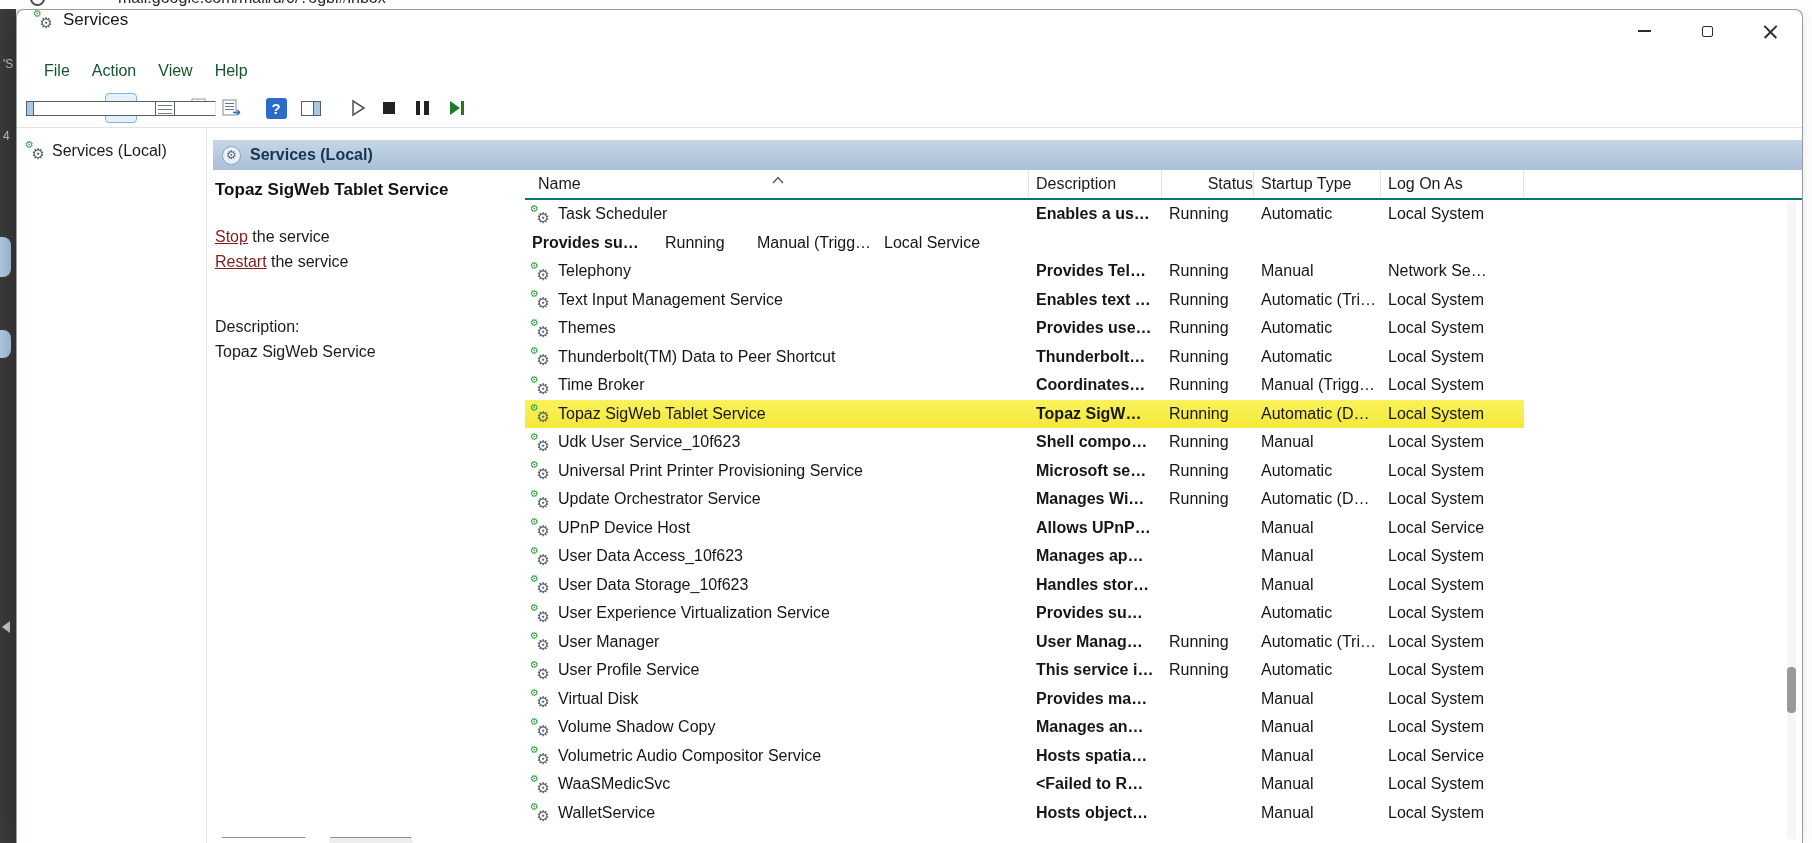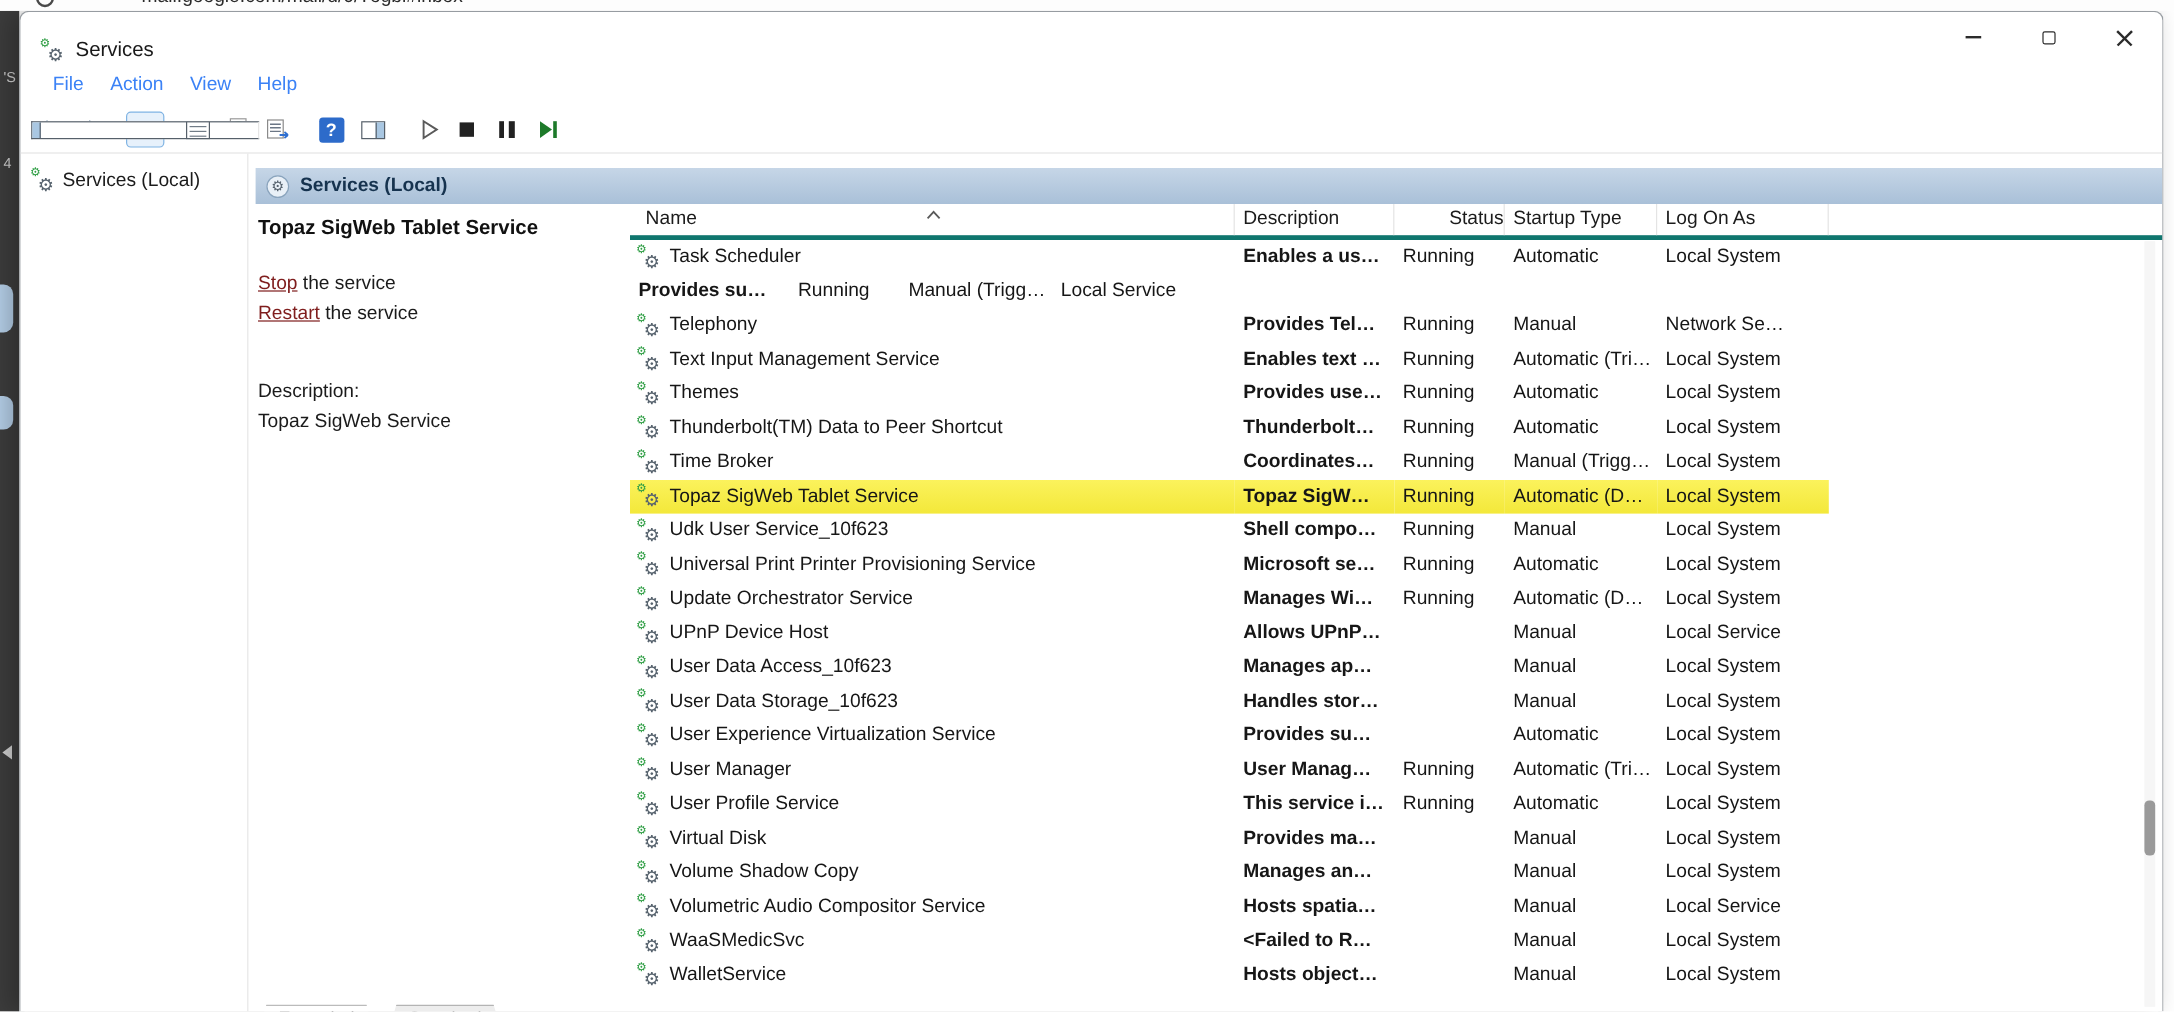--- a/index.html
+++ b/index.html
@@ -26,37 +26,37 @@
   .bg-top .url { position: absolute; left: 118px; top: -11px; font-size: 16px; color: #2a2a2a;
     text-decoration: line-through; white-space: nowrap; }
   .bg-top .corner-circle { position: absolute; left: 30px; top: -9px; width: 15px; height: 15px;
     border: 2.5px solid #4a4a4a; border-radius: 50%; }
 
   
   .window { position: absolute; left: 16px; top: 9px; width: 1787px; height: 834px; background: #fff;
     border: 1px solid #979ca1; border-bottom: none; border-radius: 8px 8px 0 0;
     box-shadow: -8px 0 20px rgba(0,0,0,.25); display: flex; flex-direction: column; overflow: hidden; z-index: 2; }
 
-  .titlebar { height: 42px; flex: none; display: flex; align-items: flex-end; padding-left: 17px; position: relative; }
+  .titlebar { height: 42px; flex: none; display: flex; align-items: flex-start; padding-left: 17px; position: relative; }
   .gear { position: relative; width: 19px; height: 19px; flex: none; font-family: "DejaVu Sans", sans-serif; }
   .gear::before { content: "⚙"; position: absolute; right: 0; bottom: -2px; font-size: 15px; line-height: 15px; color: #57636e; }
   .gear::after  { content: "⚙"; position: absolute; left: -1px; top: -1px; font-size: 10px; line-height: 10px; color: #2f9e44; }
   .titlebar .gear { margin-right: 10px; }
   .win-title { font-size: 17px; color: #191919; }
   .controls { position: absolute; right: 0; top: 0; height: 100%; display: flex; }
   .ctl { width: 63px; height: 100%; display: flex; align-items: center; justify-content: center; }
   .glyph-min { width: 13px; height: 1.5px; background: #2b2b2b; }
   .glyph-max { width: 11px; height: 11px; border: 1.5px solid #2b2b2b; border-radius: 2px; }
   .glyph-close { position: relative; width: 15px; height: 15px; }
   .glyph-close::before, .glyph-close::after { content: ""; position: absolute; left: -1px; top: 7px; width: 17px; height: 1.5px; background: #2b2b2b; }
   .glyph-close::before { transform: rotate(45deg); }
   .glyph-close::after  { transform: rotate(-45deg); }
 
   .menubar { height: 37px; flex: none; display: flex; align-items: center; padding-left: 16px; }
-  .menu-item { padding: 0 11px; font-size: 16px; color: #3b82f6; }
+  .menu-item { padding: 0 11px; font-size: 16px; color: #14532d; }
 
   
   .toolbar { height: 39px; flex: none; display: flex; align-items: center; padding-left: 6px; border-bottom: 1px solid #e4e4e4; }
   .tbtn { width: 32px; height: 30px; display: flex; align-items: center; justify-content: center; flex: none; }
   .tbtn.active { border: 1px solid #7fb3e3; background: #e7f1fb; border-radius: 4px; }
   .ml1 { margin-left: 1px; } .ml2 { margin-left: 2px; } .ml3 { margin-left: 3px; }
   .ml12 { margin-left: 12px; } .ml14 { margin-left: 14px; } .ml16 { margin-left: 16px; }
   .win-ico { width: 20px; height: 15px; border: 1px solid #56606a; background: #fff; position: relative; }
   .win-ico.tree::before { content: ""; position: absolute; left: 0; top: 0; width: 6px; height: 100%; background: #a9c7e2; border-right: 1px solid #56606a; }
   .win-ico.props::before { content: ""; position: absolute; left: 2px; right: 2px; top: 3px; height: 1.5px; background: #717c87;
@@ -81,21 +81,21 @@
   .banner-icon::before { content: "⚙"; font-family: "DejaVu Sans", sans-serif; position: absolute; left: 3px; top: 1px; font-size: 12px; line-height: 15px; color: #55616d; }
 
   .split { flex: 1; display: flex; margin-left: 6px; min-height: 0; }
   .task { width: 312px; flex: none; padding: 10px 10px 0 2px; }
   .task-title { font-size: 17px; font-weight: 700; color: #111; }
   .task-links { margin-top: 24px; font-size: 16px; line-height: 25px; }
   .task .link { color: #7f1d1d; text-decoration: underline; cursor: pointer; }
   .task-desc { margin-top: 40px; font-size: 16px; line-height: 25px; }
 
   .list { flex: 1; position: relative; min-width: 0; }
-  .hdr { height: 30px; display: flex; align-items: center; border-bottom: 4px solid #0f766e; position: relative; font-size: 16px; }
+  .hdr { height: 30px; display: flex; align-items: center; border-bottom: 2px solid #0f766e; position: relative; font-size: 16px; }
   .hc { height: 100%; display: flex; align-items: center; border-right: 1px solid #e4e4e4; }
   .h-name { width: 504px; padding-left: 13px; }
   .h-desc { width: 133px; padding-left: 7px; }
   .h-status { width: 92px; padding-left: 7px; justify-content: flex-end; }
   .h-startup { width: 127px; padding-left: 7px; }
   .h-logon { width: 143px; padding-left: 7px; }
   .sort-ind { position: absolute; left: 246px; top: 0; }
 
   .rows { position: relative; }
   .row { height: 28.5px; display: flex; font-size: 16px; color: #161616; white-space: nowrap; }

